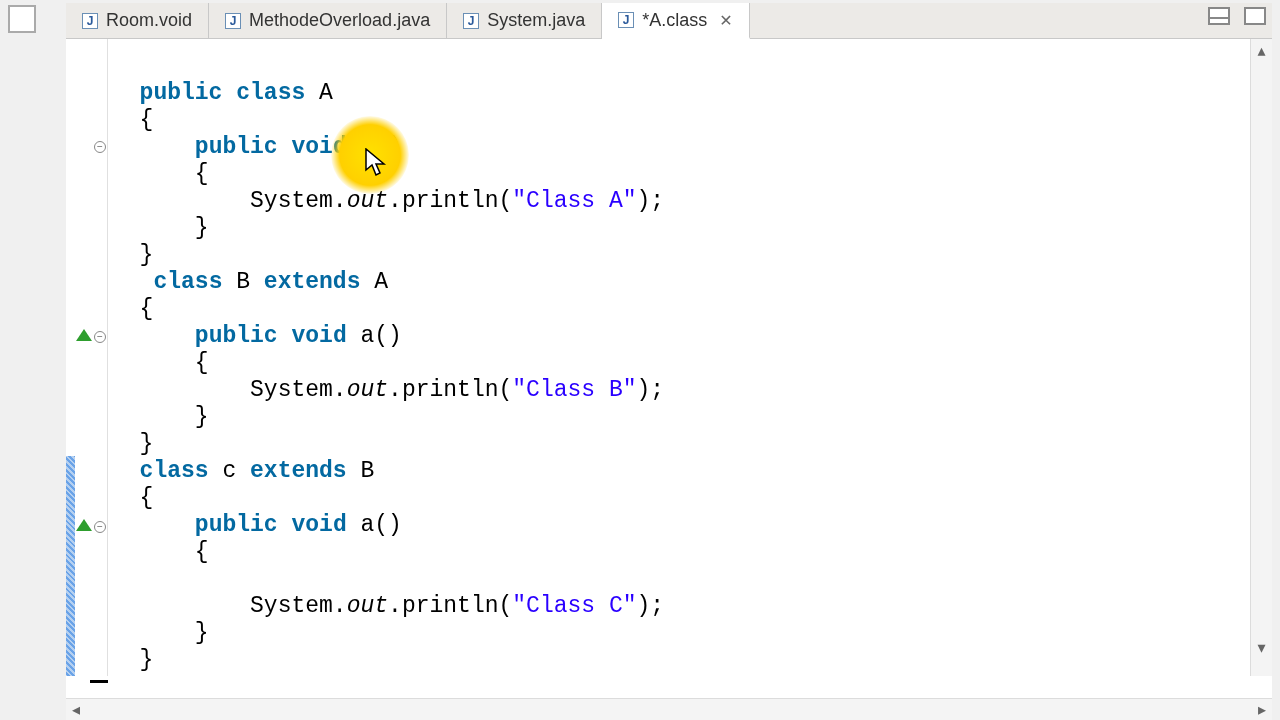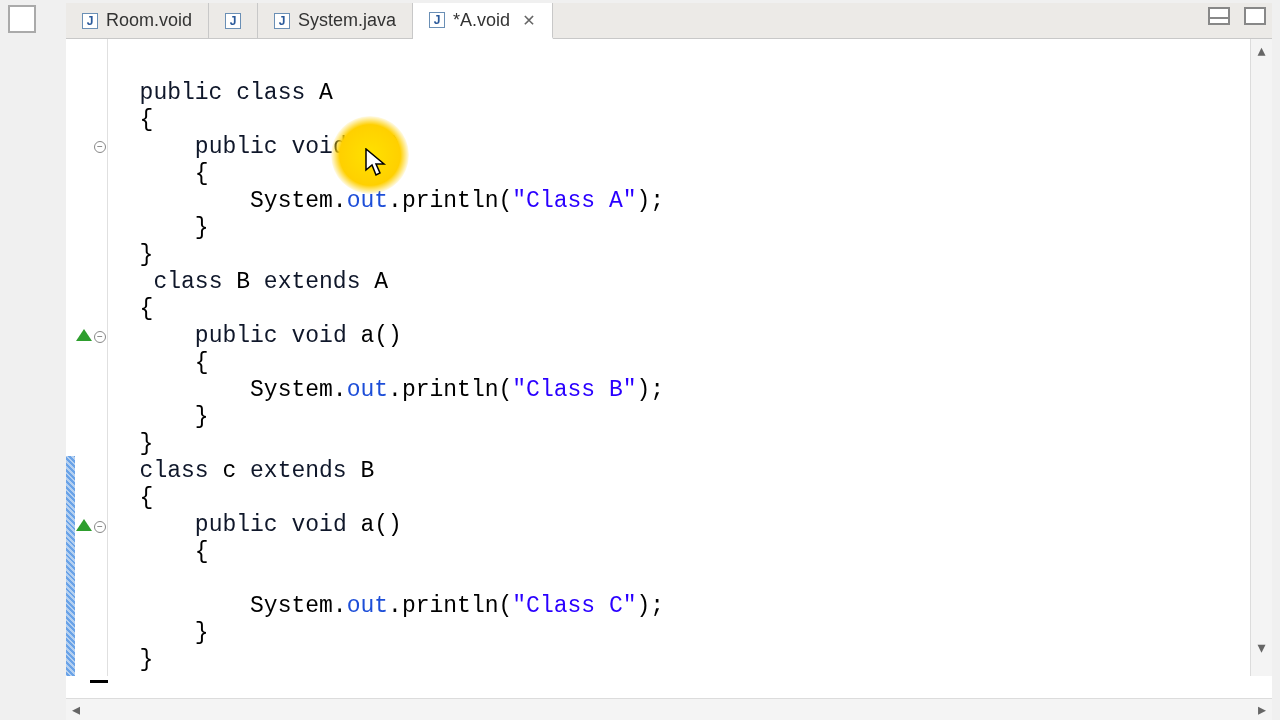--- a/index.html
+++ b/index.html
@@ -150,22 +150,22 @@
   .code {
     flex: 1;
     padding: 14px 0 0 4px;
     font-family: "Consolas", "Courier New", monospace;
     font-size: 23px;
     line-height: 27px;
     white-space: pre;
     color: #000;
     position: relative;
   }
-  .kw { color: #0f172a; font-weight: normal; }
-  .fld { color: #1d4ed8; }
+  .kw { color: #0369a1; font-weight: bold; }
+  .fld { color: #000000; font-style: italic; }
   .str { color: #2a00ff; }
   .plain { color: #000; }
   .scrollbar-v {
     width: 22px;
     background: #f4f4f4;
     border-left: 1px solid #dcdcdc;
     position: relative;
   }
   .sb-btn {
     width: 100%; height: 22px;
@@ -219,28 +219,29 @@
 
   <div class="editor-area">
 
     <div class="tabbar">
       <div class="tab">
         <span class="j-icon">J</span>
         <span>Room.void</span>
       </div>
       <div class="tab">
         <span class="j-icon">J</span>
+        <span>MethodeOverload.java</span>
       </div>
       <div class="tab">
         <span class="j-icon">J</span>
         <span>System.java</span>
       </div>
       <div class="tab active">
         <span class="j-icon">J</span>
-        <span>*A.void</span>
+        <span>*A.class</span>
         <span class="close-x">✕</span>
       </div>
       <div class="win-controls">
         <span class="win-btn min"></span>
         <span class="win-btn"></span>
       </div>
     </div>
 
     <div class="editor-body">
 

